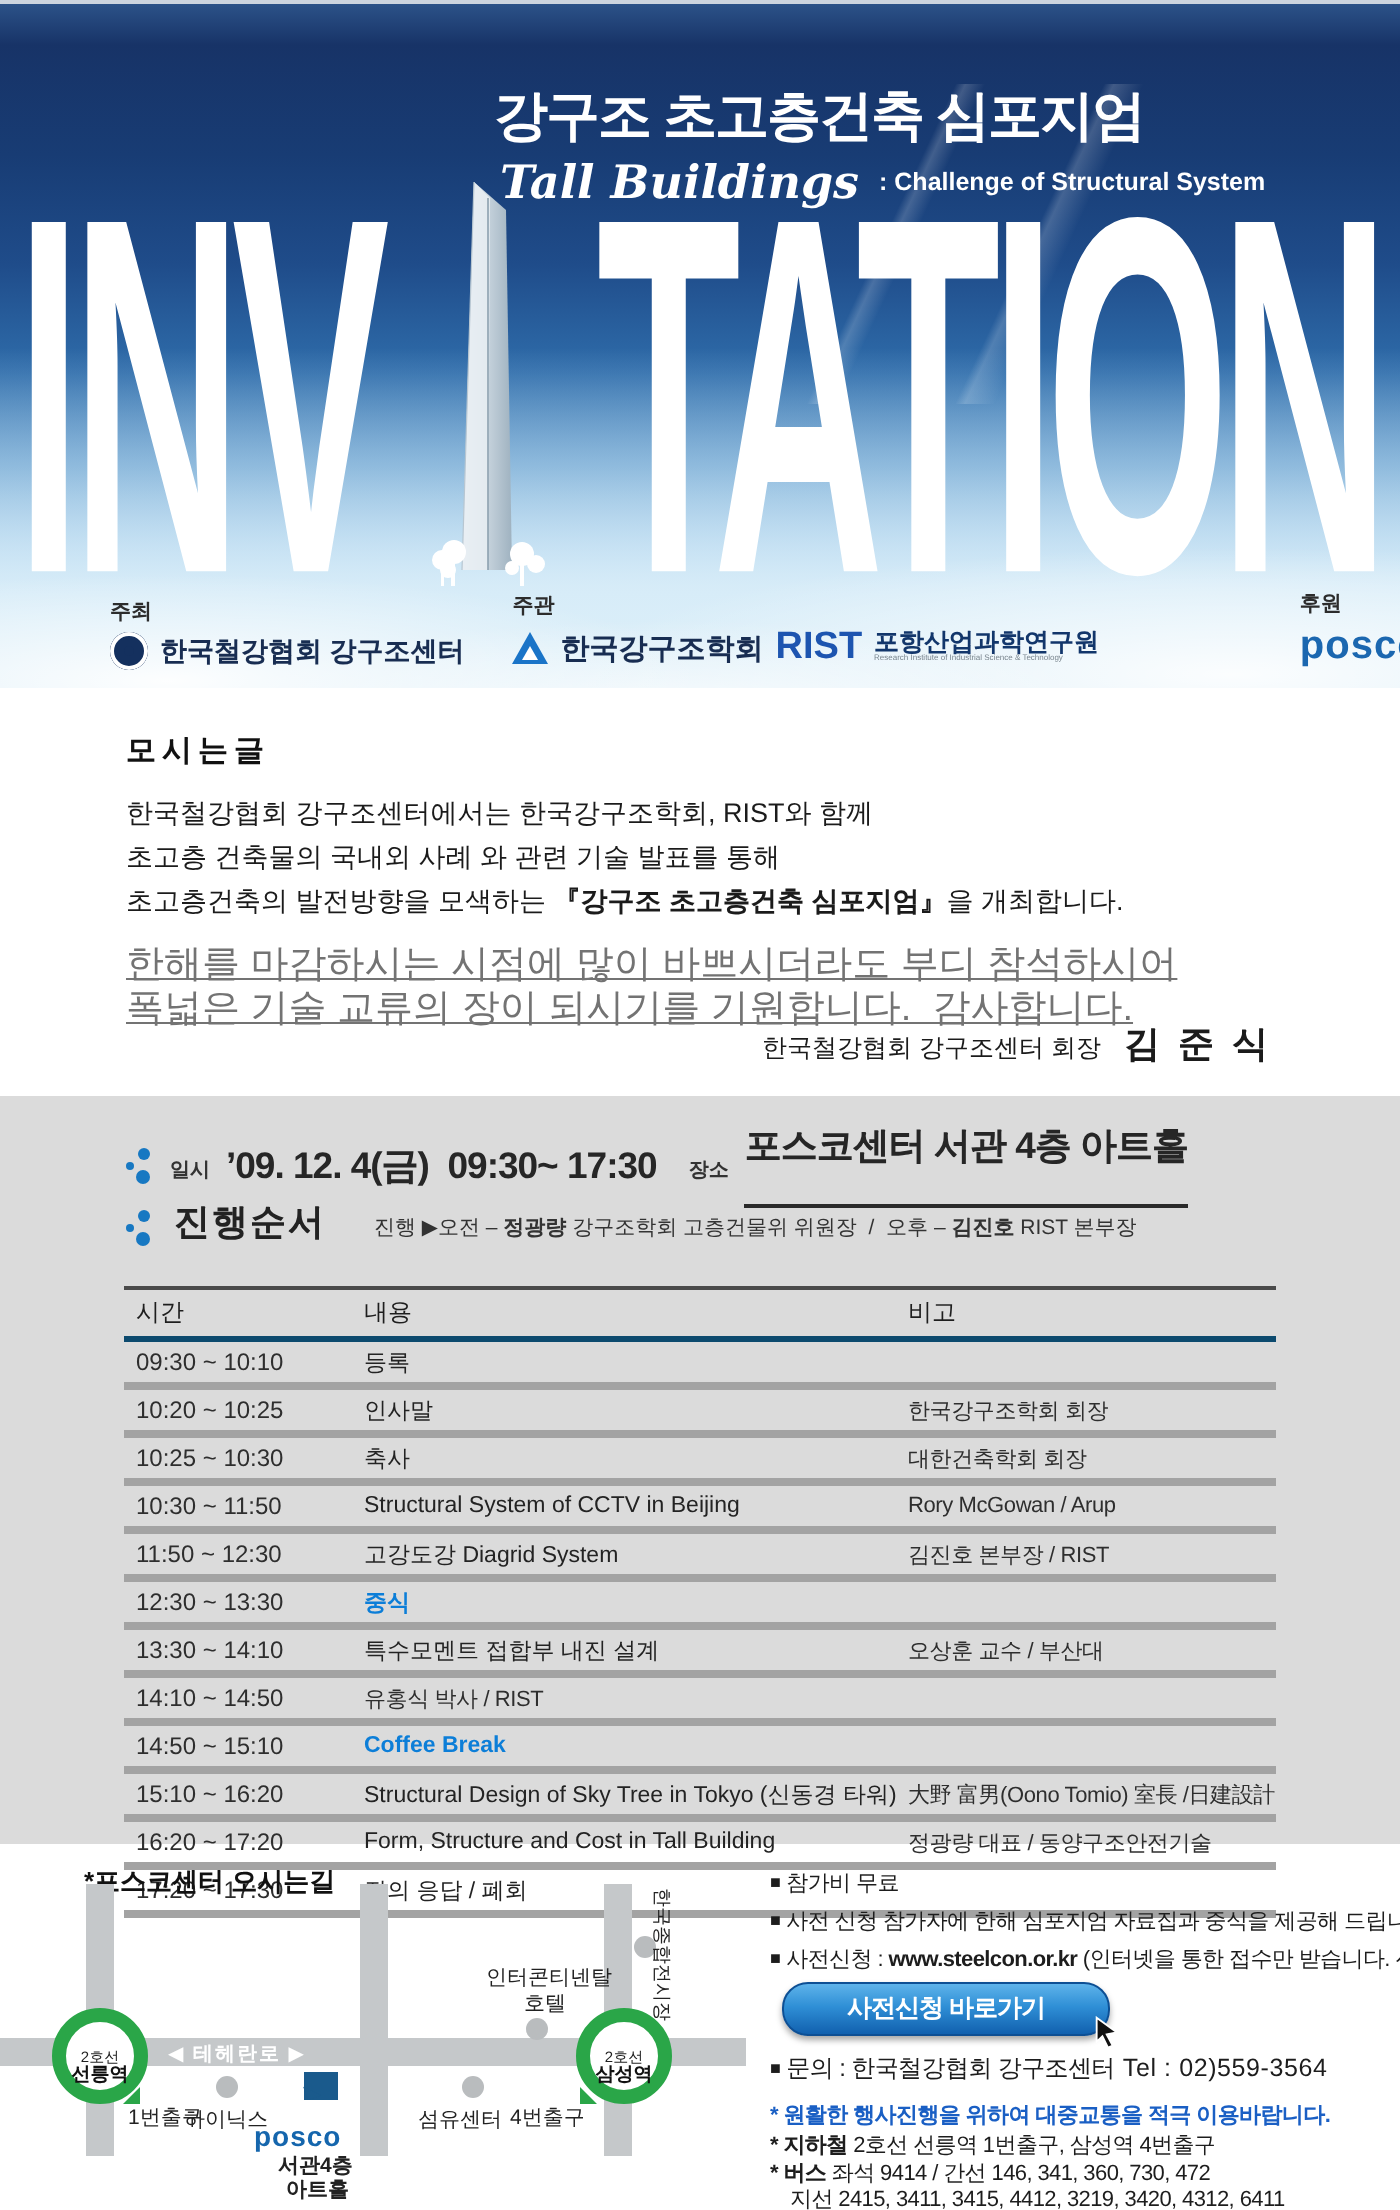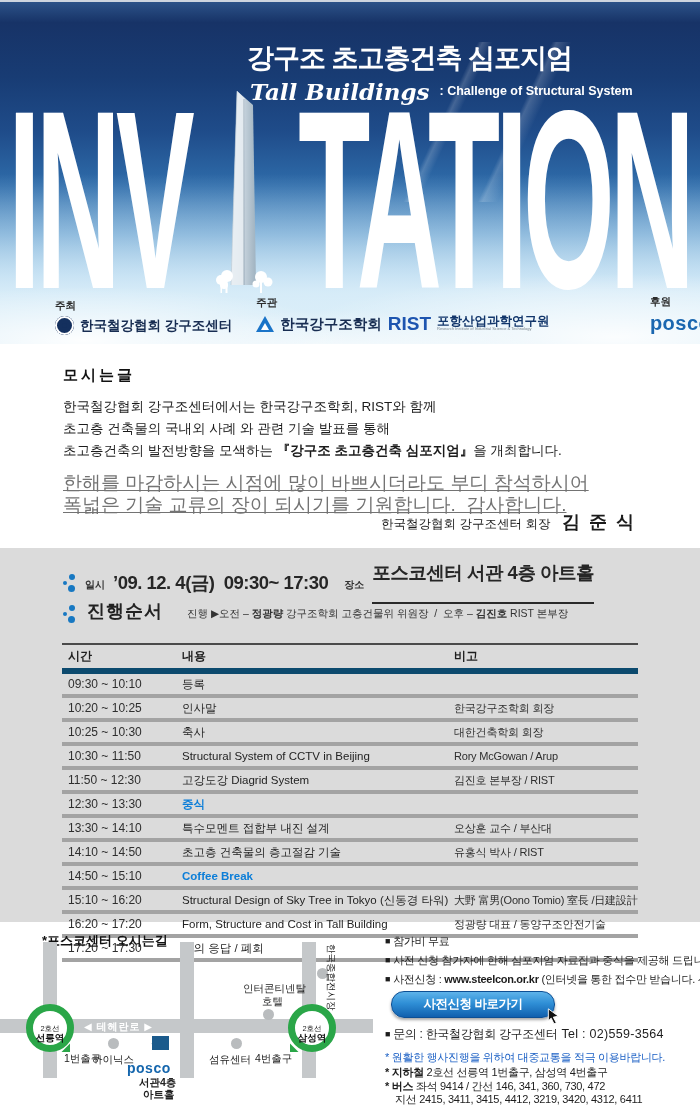--- a/index.html
+++ b/index.html
@@ -64,21 +64,21 @@
   .event-row{position:absolute;left:62px;top:12px;display:flex;align-items:center;gap:8px;}
   .lbl-sm{font-size:10px;font-weight:bold;color:#333;margin-top:5px;}
   .event-big{font-size:18.5px;font-weight:800;color:#262626;letter-spacing:-0.5px;}
   .venue-u{border-bottom:2px solid #2a2a2a;padding-bottom:17px;}
   .sched-head{position:absolute;left:62px;top:51px;display:flex;align-items:flex-end;gap:10px;}
   .sched-title{font-size:18px;font-weight:800;color:#222;letter-spacing:1px;}
   .mc-note{font-size:10.5px;color:#333;margin-bottom:2px;margin-left:14px;white-space:pre-wrap;}
   .mc-note b{font-weight:800;}
   #table{position:absolute;left:62px;top:95px;width:576px;border-top:2px solid #4a4a4a;}
   .trow{display:grid;grid-template-columns:120px 272px 1fr;align-items:center;height:20px;border-bottom:4px solid #a3a3a3;}
-  .thead{height:23px;border-bottom:6px solid #0c4a6e;font-weight:bold;}
+  .thead{height:23px;border-bottom:3px solid #0c4a6e;font-weight:normal;}
   .thead span{font-size:12px;color:#1e1e1e;}
   .c-time{font-size:12px;color:#2e2e2e;padding-left:6px;white-space:nowrap;}
   .c-content{font-size:11.5px;color:#232323;white-space:nowrap;overflow:visible;}
   .c-note{font-size:11px;color:#2e2e2e;white-space:nowrap;letter-spacing:-0.2px;}
   .brk{color:#0c7ed8 !important;font-weight:bold;}
 
   
   #map{position:absolute;left:0;top:922px;width:380px;height:156px;}
   .map-title{position:absolute;left:42px;top:10px;font-size:13px;font-weight:800;color:#111;}
   .vroad{position:absolute;top:20px;bottom:0;width:14px;background:#c5c8ca;}
@@ -105,21 +105,21 @@
   #infos{position:absolute;left:385px;top:922px;width:312px;height:183px;font-size:11px;color:#1d1d1d;}
   .inf-line{position:absolute;left:0;white-space:nowrap;letter-spacing:-0.3px;}
   .inf-line .sq{font-size:9px;margin-right:3px;vertical-align:1px;}
   .bold{font-weight:bold;}
   .go-btn{position:absolute;left:6px;top:69px;width:162px;height:25px;border:1px solid #0d4f94;border-radius:13px;
     background:linear-gradient(180deg,#5eb3ea 0%,#2f8fd6 45%,#1160ae 100%);
     color:#fff;font-size:12.5px;font-weight:800;display:flex;align-items:center;justify-content:center;
     box-shadow:0 2px 3px rgba(0,0,0,.35);cursor:pointer;letter-spacing:-0.5px;}
   .cursor-ic{position:absolute;right:-7px;bottom:-8px;}
   .tel{font-size:12.5px;letter-spacing:.3px;margin-left:4px;}
-  .blue-note{color:#1a5fc4;font-weight:400;}
+  .blue-note{color:#1a5fc4;font-weight:700;}
 </style>
 </head>
 <body>
 
 <div id="page">
 
   <div id="sky">
     <div class="clouds"></div>
     <div class="ko-title">강구조 초고층건축 심포지엄</div>
     <div class="en-title">
@@ -261,21 +261,20 @@
           <span class="c-content brk">중식</span>
           <span class="c-note"></span>
         </div>
       <div class="trow">
           <span class="c-time">13:30 ~ 14:10</span>
           <span class="c-content">특수모멘트 접합부 내진 설계</span>
           <span class="c-note">오상훈 교수 / 부산대</span>
         </div>
       <div class="trow">
           <span class="c-time">14:10 ~ 14:50</span>
-          <span class="c-content">초고층 건축물의 층고절감 기술</span>
           <span class="c-note">유홍식 박사 / RIST</span>
         </div>
       <div class="trow">
           <span class="c-time">14:50 ~ 15:10</span>
           <span class="c-content brk">Coffee Break</span>
           <span class="c-note"></span>
         </div>
       <div class="trow">
           <span class="c-time">15:10 ~ 16:20</span>
           <span class="c-content">Structural Design of Sky Tree in Tokyo (신동경 타워)</span>

